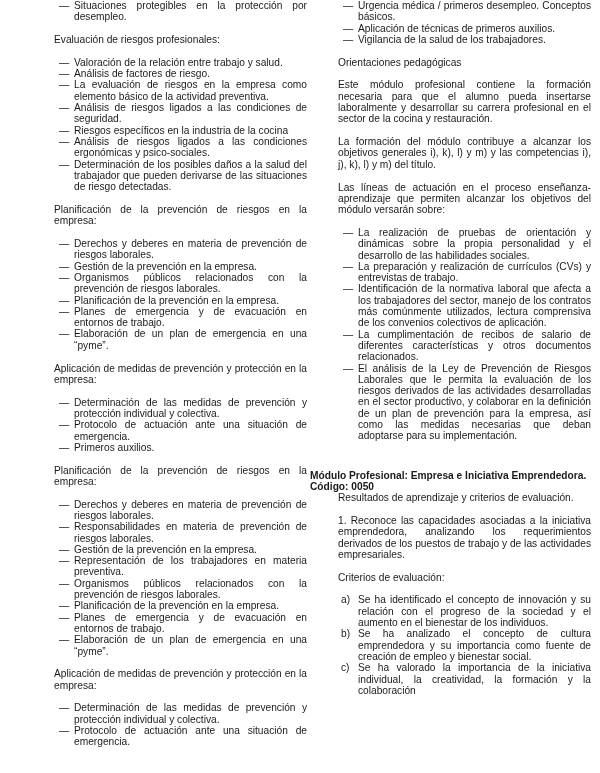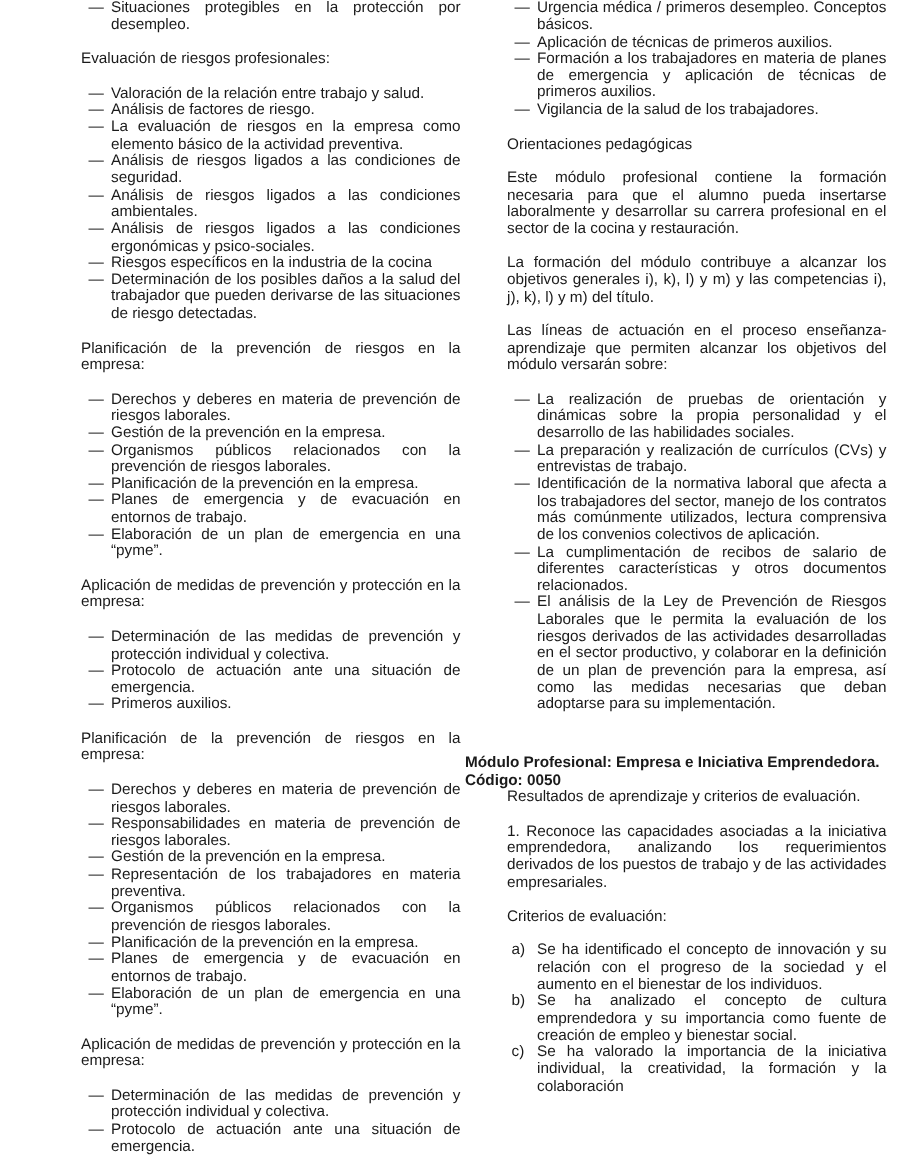--- a/index.html
+++ b/index.html
@@ -27,23 +27,22 @@
   <ul class="dash first-list">
     <li>Situaciones protegibles en la protección por desempleo.</li>
   </ul>
 
   <p class="para">Evaluación de riesgos profesionales:</p>
   <ul class="dash">
     <li>Valoración de la relación entre trabajo y salud.</li>
     <li>Análisis de factores de riesgo.</li>
     <li>La evaluación de riesgos en la empresa como elemento básico de la actividad preventiva.</li>
     <li>Análisis de riesgos ligados a las condiciones de seguridad.</li>
-    <li>Análisis de riesgos ligados a las condiciones ambientales.</li>
+    <li>Riesgos específicos en la industria de la cocina</li>
     <li>Análisis de riesgos ligados a las condiciones ergonómicas y psico-sociales.</li>
-    <li>Riesgos específicos en la industria de la cocina</li>
     <li>Determinación de los posibles daños a la salud del trabajador que pueden derivarse de las situaciones de riesgo detectadas.</li>
   </ul>
 
   <p class="para">Planificación de la prevención de riesgos en la empresa:</p>
   <ul class="dash">
     <li>Derechos y deberes en materia de prevención de riesgos laborales.</li>
     <li>Gestión de la prevención en la empresa.</li>
     <li>Organismos públicos relacionados con la prevención de riesgos laborales.</li>
     <li>Planificación de la prevención en la empresa.</li>
     <li>Planes de emergencia y de evacuación en entornos de trabajo.</li>
@@ -73,21 +72,20 @@
   <ul class="dash">
     <li>Determinación de las medidas de prevención y protección individual y colectiva.</li>
     <li>Protocolo de actuación ante una situación de emergencia.</li>
   </ul>
 </div>
 
 <div class="col right">
   <ul class="dash first-list">
     <li>Urgencia médica / primeros desempleo. Conceptos básicos.</li>
     <li>Aplicación de técnicas de primeros auxilios.</li>
-    <li>Formación a los trabajadores en materia de planes de emergencia y aplicación de técnicas de primeros auxilios.</li>
     <li>Vigilancia de la salud de los trabajadores.</li>
   </ul>
 
   <p class="para">Orientaciones pedagógicas</p>
   <p class="para">Este módulo profesional contiene la formación necesaria para que el alumno pueda insertarse laboralmente y desarrollar su carrera profesional en el sector de la cocina y restauración.</p>
   <p class="para">La formación del módulo contribuye a alcanzar los objetivos generales i), k), l) y m) y las competencias i), j), k), l) y m) del título.</p>
   <p class="para">Las líneas de actuación en el proceso enseñanza-aprendizaje que permiten alcanzar los objetivos del módulo versarán sobre:</p>
 
   <ul class="dash">
     <li>La realización de pruebas de orientación y dinámicas sobre la propia personalidad y el desarrollo de las habilidades sociales.</li>

